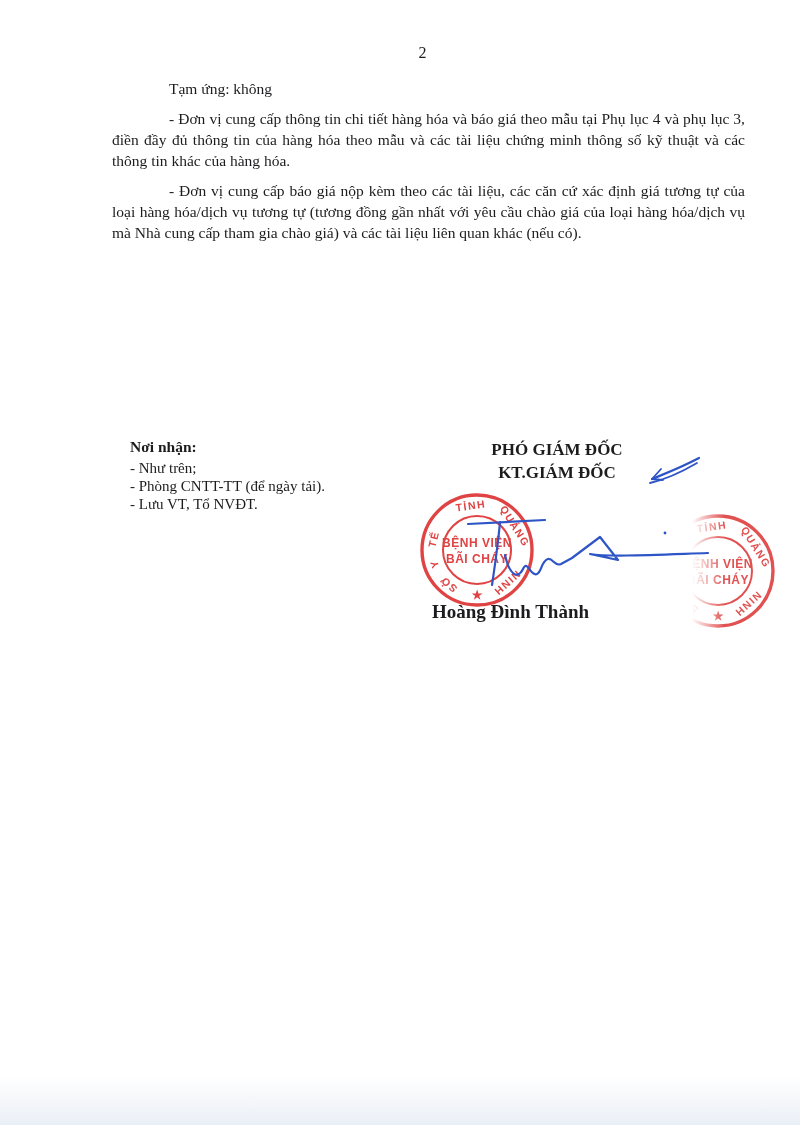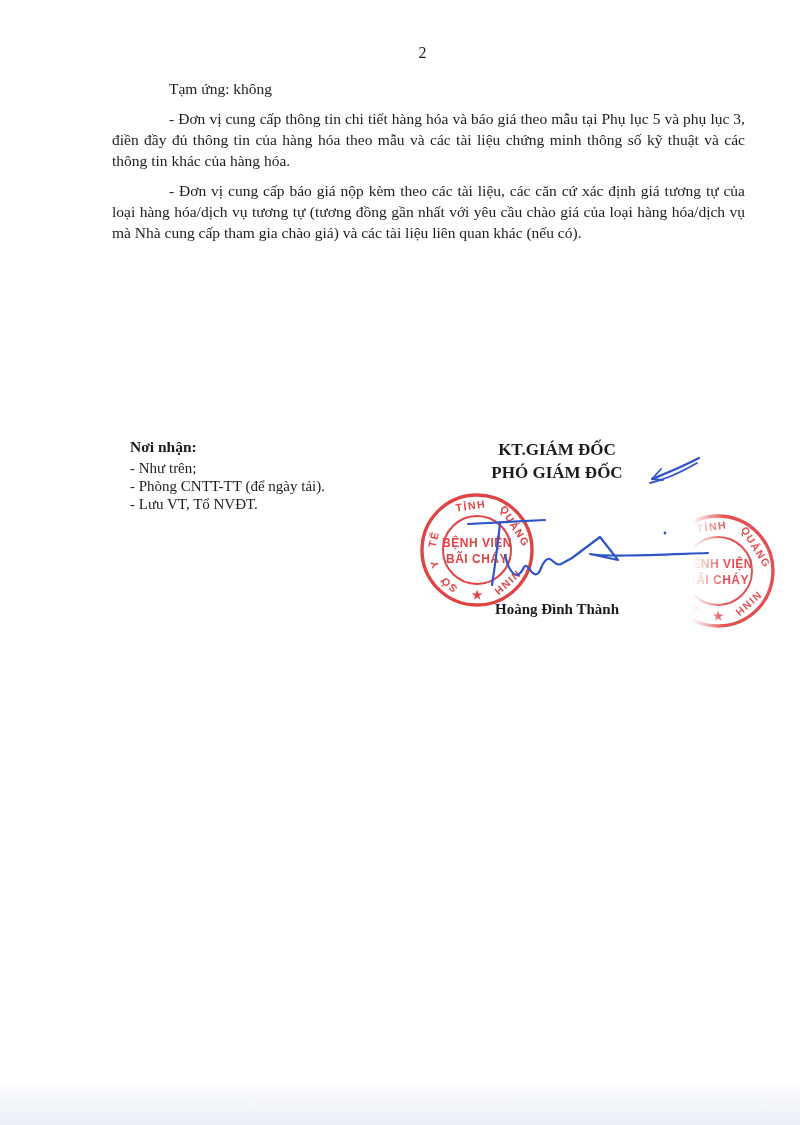--- a/index.html
+++ b/index.html
@@ -14,22 +14,22 @@
   .content p.just { text-align:justify; }
   .content p.p3 , .content p.p4, .content p.p5, .content p.p6 { margin-top:9px; }
   .content p.closing { margin-top:10px; white-space:nowrap; }
   .initial-mark { vertical-align:-27px; margin-left:6px; }
   
   .recipients { position:absolute; left:130px; top:438px; font-size:15px; line-height:18px; }
   .rec-heading { font-weight:bold; font-size:15.5px; margin-bottom:3px; }
   
   .sign-titles { position:absolute; left:432px; top:438px; width:250px; text-align:center;
                  font-weight:bold; font-size:17px; line-height:23px; }
-  .signer-name { position:absolute; left:432px; top:601px; width:250px; text-align:center;
-                 font-weight:bold; font-size:15px; }
+  .signer-name { position:absolute; left:432px; top:601px; width:250px; text-align:left;
+                 font-weight:bold; font-size:19px; }
   
   .arrow-mark   { position:absolute; left:633px; top:448px; }
   .signature-main { position:absolute; left:455px; top:515px; }
   .ink path { fill:none; stroke:var(--ink-blue,#2e55c6); stroke-width:2.2;
               stroke-linecap:round; stroke-linejoin:round; }
   .ink .thin { stroke-width:1.8; }
   .ink circle { fill:var(--ink-blue,#2e55c6); }
   
   .stamp { position:absolute; color:var(--stamp-red,#df4343); }
   .stamp-main    { left:412px; top:485px; }
@@ -47,34 +47,34 @@
     background:linear-gradient(to bottom, rgba(213,221,238,0) 0%, rgba(209,218,236,.45) 100%); }
 </style>
 </head>
 <body>
 
 <div class="page">
 
   <div class="content">
     <div class="pagenum">2</div>
     <p class="p1">Tạm ứng: không</p>
-    <p class="p4 just">- Đơn vị cung cấp thông tin chi tiết hàng hóa và báo giá theo mẫu tại Phụ lục 5 và phụ lục 3, điền đầy đủ thông tin của hàng hóa theo mẫu và các tài liệu chứng minh thông số kỹ thuật và các thông tin khác của hàng hóa.</p>
+    <p class="p4 just">- Đơn vị cung cấp thông tin chi tiết hàng hóa và báo giá theo mẫu tại Phụ lục 4 và phụ lục 3, điền đầy đủ thông tin của hàng hóa theo mẫu và các tài liệu chứng minh thông số kỹ thuật và các thông tin khác của hàng hóa.</p>
     <p class="p6 just">- Đơn vị cung cấp báo giá nộp kèm theo các tài liệu, các căn cứ xác định giá tương tự của loại hàng hóa/dịch vụ tương tự (tương đồng gần nhất với yêu cầu chào giá của loại hàng hóa/dịch vụ mà Nhà cung cấp tham gia chào giá) và các tài liệu liên quan khác (nếu có).</p>
   </div>
 
   <div class="recipients">
     <div class="rec-heading">Nơi nhận:</div>
     <div class="rec-item">- Như trên;</div>
     <div class="rec-item">- Phòng CNTT-TT (để ngày tải).</div>
     <div class="rec-item">- Lưu VT, Tổ NVĐT.</div>
   </div>
 
   <div class="sign-titles">
+    <div>PHÓ GIÁM ĐỐC</div>
     <div>KT.GIÁM ĐỐC</div>
-    <div>PHÓ GIÁM ĐỐC</div>
   </div>
 
   <svg class="arrow-mark ink" width="68" height="40" viewBox="0 0 68 40">
     <path d="M 66 10 C 47 20 31 26 19 31"></path>
     <path class="thin" d="M 19 31 L 28 21"></path>
     <path class="thin" d="M 19 31 L 30 32"></path>
     <path class="thin" d="M 17 35 C 30 32 47 25 64 15"></path>
   </svg>
 
   <svg class="stamp stamp-main" width="130" height="130" viewBox="-65 -65 130 130">

